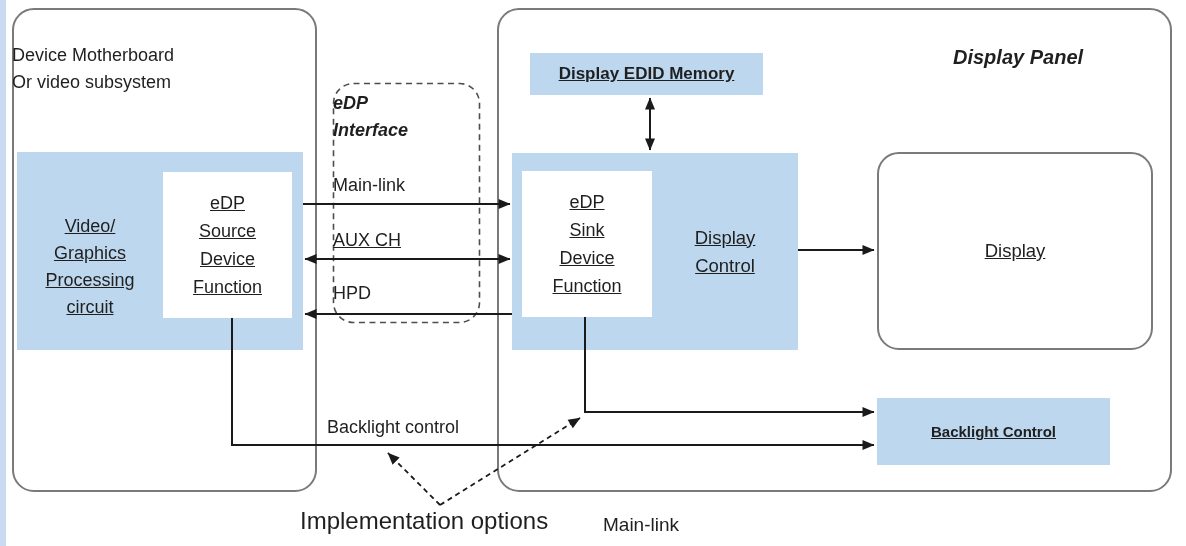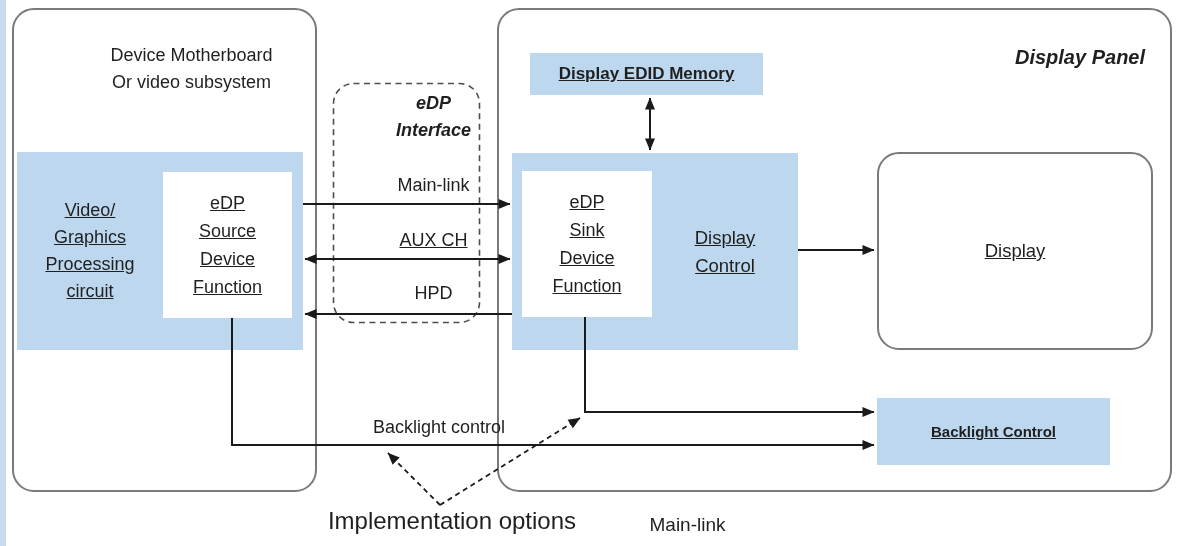--- a/index.html
+++ b/index.html
@@ -4,30 +4,30 @@
 <style>
   html,body{margin:0;padding:0;background:#ffffff;}
   .canvas{
     position:relative;width:1186px;height:546px;background:#ffffff;overflow:hidden;
     font-family:"Liberation Sans", sans-serif;color:#1f1f1f;
   }
   .abs{position:absolute;}
   .stripe{left:0;top:0;width:6px;height:546px;background:#c9daf1;}
   .round-box{border:2px solid #7a7a7a;border-radius:22px;background:#ffffff;box-sizing:border-box;z-index:1;}
   .bluefill{background:#bdd7ee;z-index:2;}
-  .txt{white-space:pre-line;text-align:center;line-height:27px;font-size:18px;z-index:6;margin-left:27px;}
+  .txt{white-space:pre-line;line-height:27px;font-size:18px;z-index:6;}
   .flexc{display:flex;align-items:center;justify-content:center;text-align:center;white-space:pre-line;z-index:6;text-decoration:underline;}
   .bold{font-weight:bold;font-style:italic;}
   svg.overlay{position:absolute;left:0;top:0;width:1186px;height:546px;z-index:5;pointer-events:none;}
 
   
   .mb{left:12px;top:8px;width:305px;height:484px;}
   .mb-title{left:12px;top:42px;width:305px;}
   .src-blue{left:17px;top:152px;width:286px;height:198px;}
-  .proc-label{left:17px;top:152px;width:146px;height:198px;line-height:27px;font-size:18px;}
+  .proc-label{left:17px;top:168px;width:146px;height:198px;line-height:27px;font-size:18px;}
   .src-white{left:163px;top:172px;width:129px;height:146px;background:#ffffff;line-height:28px;font-size:18px;z-index:3;}
 
   
   .iface-title{left:333px;top:90px;width:147px;line-height:27px;font-size:18px;}
   .ch0{left:333px;top:172px;width:147px;}
   .ch1{left:333px;top:227px;width:147px;text-decoration:underline;}
   .ch2{left:333px;top:280px;width:147px;}
 
   
   .panel{left:497px;top:8px;width:675px;height:484px;}

